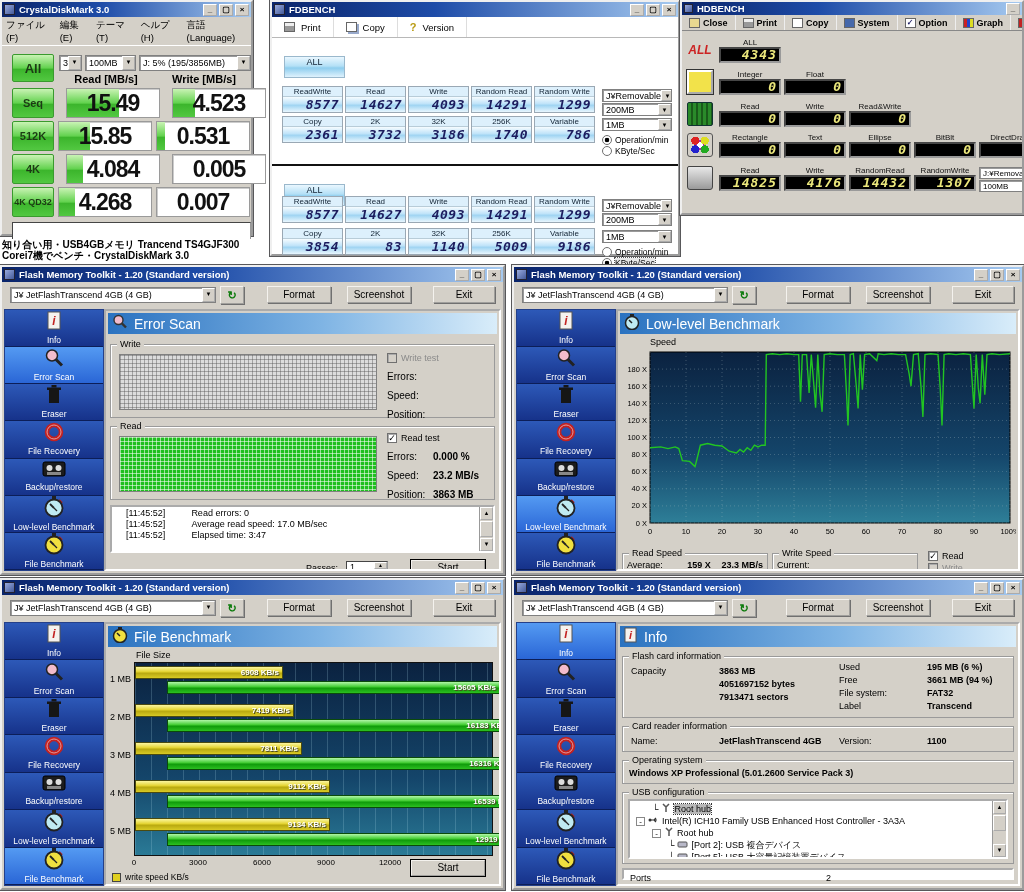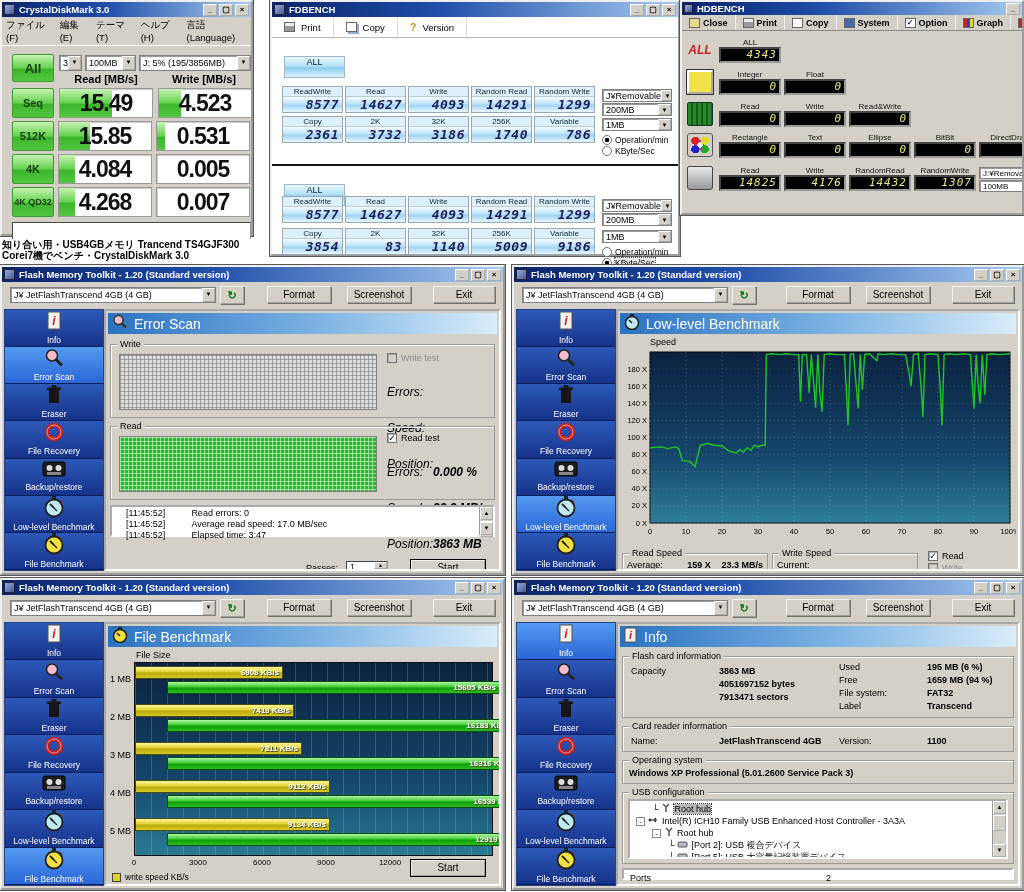--- a/index.html
+++ b/index.html
@@ -48,35 +48,35 @@
   .fd-radio.focus span.lab { outline:1px dotted #555; background:#e8e8e8; }
   #fd-sep { position:absolute; left:0; width:100%; height:2px; background:#111; }
 
   
   #hd-client { position:absolute; top:14px; left:0; right:0; bottom:0; background:#d4d0c8; }
   .hd-tb { display:flex; align-items:center; height:16px; background:#d4d0c8; border-bottom:1px solid #888; font-size:9px; font-weight:bold; }
   .hd-titem { display:flex; align-items:center; gap:3px; padding:0 7px; height:100%; border-right:1px groove #eee; }
   .ticon { width:11px; height:10px; display:inline-block; border:1px solid #666; }
   .hd-cell { position:absolute; width:62px; }
   .hd-cell .lbl { font-size:8px; text-align:center; height:9px; line-height:9px; color:#111; }
-  .hd-cell .lcd { height:16px; background:#000; border:2px inset #9a9a9a; color:#ece87c; font-family:"DejaVu Sans Mono",monospace; font-weight:normal; font-style:italic; font-size:11px; line-height:12px; text-align:right; padding-right:2px; letter-spacing:1px; }
+  .hd-cell .lcd { height:16px; background:#000; border:2px inset #9a9a9a; color:#ece87c; font-family:"DejaVu Sans Mono",monospace; font-weight:bold; font-style:italic; font-size:13px; line-height:12px; text-align:right; padding-right:2px; letter-spacing:1px; }
   .hd-icon { position:absolute; left:5px; width:26px; height:24px; }
 
   
   .fmt-top { position:absolute; top:15px; left:0; right:0; height:27px; background:#d4d0c8; }
   .fmt-top .combo { position:absolute; top:5px; height:16px; }
   .fmt-top .refresh { position:absolute; left:218px; top:4px; width:24px; height:18px; font-size:11px; line-height:16px; color:#0a7a0a; font-weight:bold; }
   .fmt-top .fbtn { position:absolute; top:4px; width:64px; height:17px; line-height:15px; }
   .fmt-body { position:absolute; top:42px; left:2px; right:2px; bottom:2px; display:flex; }
   .fmt-sidebar { width:100px; display:flex; flex-direction:column; border:1px solid #24408a; }
   .fmt-side-item { flex:1; display:flex; flex-direction:column; align-items:center; justify-content:center; gap:2px; background:linear-gradient(180deg,#2d59b8 0%,#16328a 100%); border-bottom:1px solid #0c1e58; color:#fff; font-size:8.5px; text-align:center; }
   .fmt-side-item.active { background:linear-gradient(180deg,#549af2 0%,#2a66d6 100%); }
   .fmt-main { flex:1; background:#d4d0c8; border:2px inset #fff; position:relative; padding:2px; overflow:hidden; }
   .fmt-header { position:absolute; top:2px; left:2px; right:2px; height:21px; background:linear-gradient(90deg,#2a72c0 0%,#7fb4e4 55%,#d9edfa 100%); color:#fff; font-size:14px; display:flex; align-items:center; padding-left:4px; gap:6px; }
-  .kv { display:flex; font-size:12px; margin-top:22px;font-style:italic; }
+  .kv { display:flex; font-size:10px; margin-top:8px; }
   .kv .k { width:46px; }
   .kv .v { font-weight:bold; }
   .mesh-gray { position:absolute; background-color:#dcdcdc; background-image:linear-gradient(90deg,rgba(90,90,90,.45) 1px,transparent 1px),linear-gradient(rgba(90,90,90,.45) 1px,transparent 1px); background-size:4px 4px; border:1px solid #808080; }
   .mesh-green { position:absolute; background-color:#1fbf1f; background-image:linear-gradient(90deg,rgba(255,255,255,.55) 1px,transparent 1px),linear-gradient(rgba(255,255,255,.55) 1px,transparent 1px); background-size:4px 4px; border:1px solid #808080; }
   .prog { width:88px; height:10px; background:repeating-linear-gradient(90deg,#1e3c9e 0 6px,#fff 6px 8px); border:1px solid #808080; display:inline-block; }
   .logbox { position:absolute; background:#fff; border:2px inset #fff; font-size:9px; }
   .logline { display:flex; gap:26px; padding:1px 4px 0 14px; }
   .vsb { position:absolute; right:0; top:0; bottom:0; width:14px; background:#d4d0c8; border-left:1px solid #999; }
   .vsb .a { height:13px; background:#d4d0c8; border:1px outset #fff; font-size:6px; text-align:center; line-height:11px; }
   .vsb .a.b { position:absolute; bottom:0; left:0; right:0; }
@@ -137,21 +137,21 @@
       <span>100MB</span>
       <span class="arw">▼</span>
     </div>
     <div class="sel cdm-ctl" style="left:137px;top:9px;width:112px">
       <span>J: 5% (195/3856MB)</span>
       <span class="arw">▼</span>
     </div>
     <div style="position:absolute;left:55px;top:27px;width:98px;text-align:center;font-size:11px;font-weight:bold">Read [MB/s]</div>
     <div style="position:absolute;left:153px;top:27px;width:98px;text-align:center;font-size:11px;font-weight:bold">Write [MB/s]</div>
     <div id="cdm-rows" style="position:absolute;left:10px;top:42px;width:240px">
-        <div style="display: flex; gap: 5px; margin-bottom: 3px; height: 30px;">
+        <div style="display: flex; gap: 12px; margin-bottom: 3px; height: 30px;">
           <div class="cdm-btn" style="width: 42px; font-size: 11px; line-height: 10px; flex: 0 0 auto;">Seq</div>
           <div class="cdm-cell" style="width: 94px; flex: 0 0 auto;">
             <div class="cdm-fill" style="width: 57%;"></div>
             <div class="cdm-num">15.49</div>
           </div>
           <div class="cdm-cell" style="width: 94px; flex: 0 0 auto;">
             <div class="cdm-fill" style="width: 24%;"></div>
             <div class="cdm-num">4.523</div>
           </div>
         </div>
@@ -159,21 +159,21 @@
           <div class="cdm-btn" style="width: 42px; font-size: 11px; line-height: 10px; flex: 0 0 auto;">512K</div>
           <div class="cdm-cell" style="width: 94px; flex: 0 0 auto;">
             <div class="cdm-fill" style="width: 34%;"></div>
             <div class="cdm-num">15.85</div>
           </div>
           <div class="cdm-cell" style="width: 94px; flex: 0 0 auto;">
             <div class="cdm-fill" style="width: 9%;"></div>
             <div class="cdm-num">0.531</div>
           </div>
         </div>
-        <div style="display: flex; gap: 4px; margin-bottom: 3px; height: 30px;">
+        <div style="display: flex; gap: 12px; margin-bottom: 3px; height: 30px;">
           <div class="cdm-btn" style="width: 42px; font-size: 11px; line-height: 10px; flex: 0 0 auto;">4K</div>
           <div class="cdm-cell" style="width: 94px; flex: 0 0 auto;">
             <div class="cdm-fill" style="width: 17%;"></div>
             <div class="cdm-num">4.084</div>
           </div>
           <div class="cdm-cell" style="width: 94px; flex: 0 0 auto;">
             <div class="cdm-fill" style="width: 0%;"></div>
             <div class="cdm-num">0.005</div>
           </div>
         </div>
@@ -589,21 +589,21 @@
           <div class="kv">
               <span class="k">Position:</span>
               <span class="v">3863 MB</span>
             </div>
           <div class="kv" style="align-items:center;gap:5px">
               <span class="prog"></span>
               <span class="v">100 %</span>
             </div>
         </div>
       </div>
-      <div class="logbox" style="left:4px;right:4px;top:194px;height:32px">
+      <div class="logbox" style="left:4px;right:4px;top:194px;height:48px">
         <div id="es-log">
             <div class="logline">
               <span>[11:45:52]</span>
               <span>Read errors: 0</span>
             </div>
             <div class="logline">
               <span>[11:45:52]</span>
               <span>Average read speed: 17.0 MB/sec</span>
             </div>
             <div class="logline">
@@ -1061,21 +1061,21 @@
               <span class="iv">7913471 sectors</span>
             </div>
         </div>
         <div id="info-right-rows" style="position:absolute;left:216px;top:2px">
             <div class="inf-row">
               <span class="ik">Used</span>
               <span class="iv">195 MB (6 %)</span>
             </div>
             <div class="inf-row">
               <span class="ik">Free</span>
-              <span class="iv">1659 MB (94 %)</span>
+              <span class="iv">3661 MB (94 %)</span>
             </div>
             <div class="inf-row">
               <span class="ik">File system:</span>
               <span class="iv">FAT32</span>
             </div>
             <div class="inf-row">
               <span class="ik">Label</span>
               <span class="iv">Transcend</span>
             </div>
           </div>

